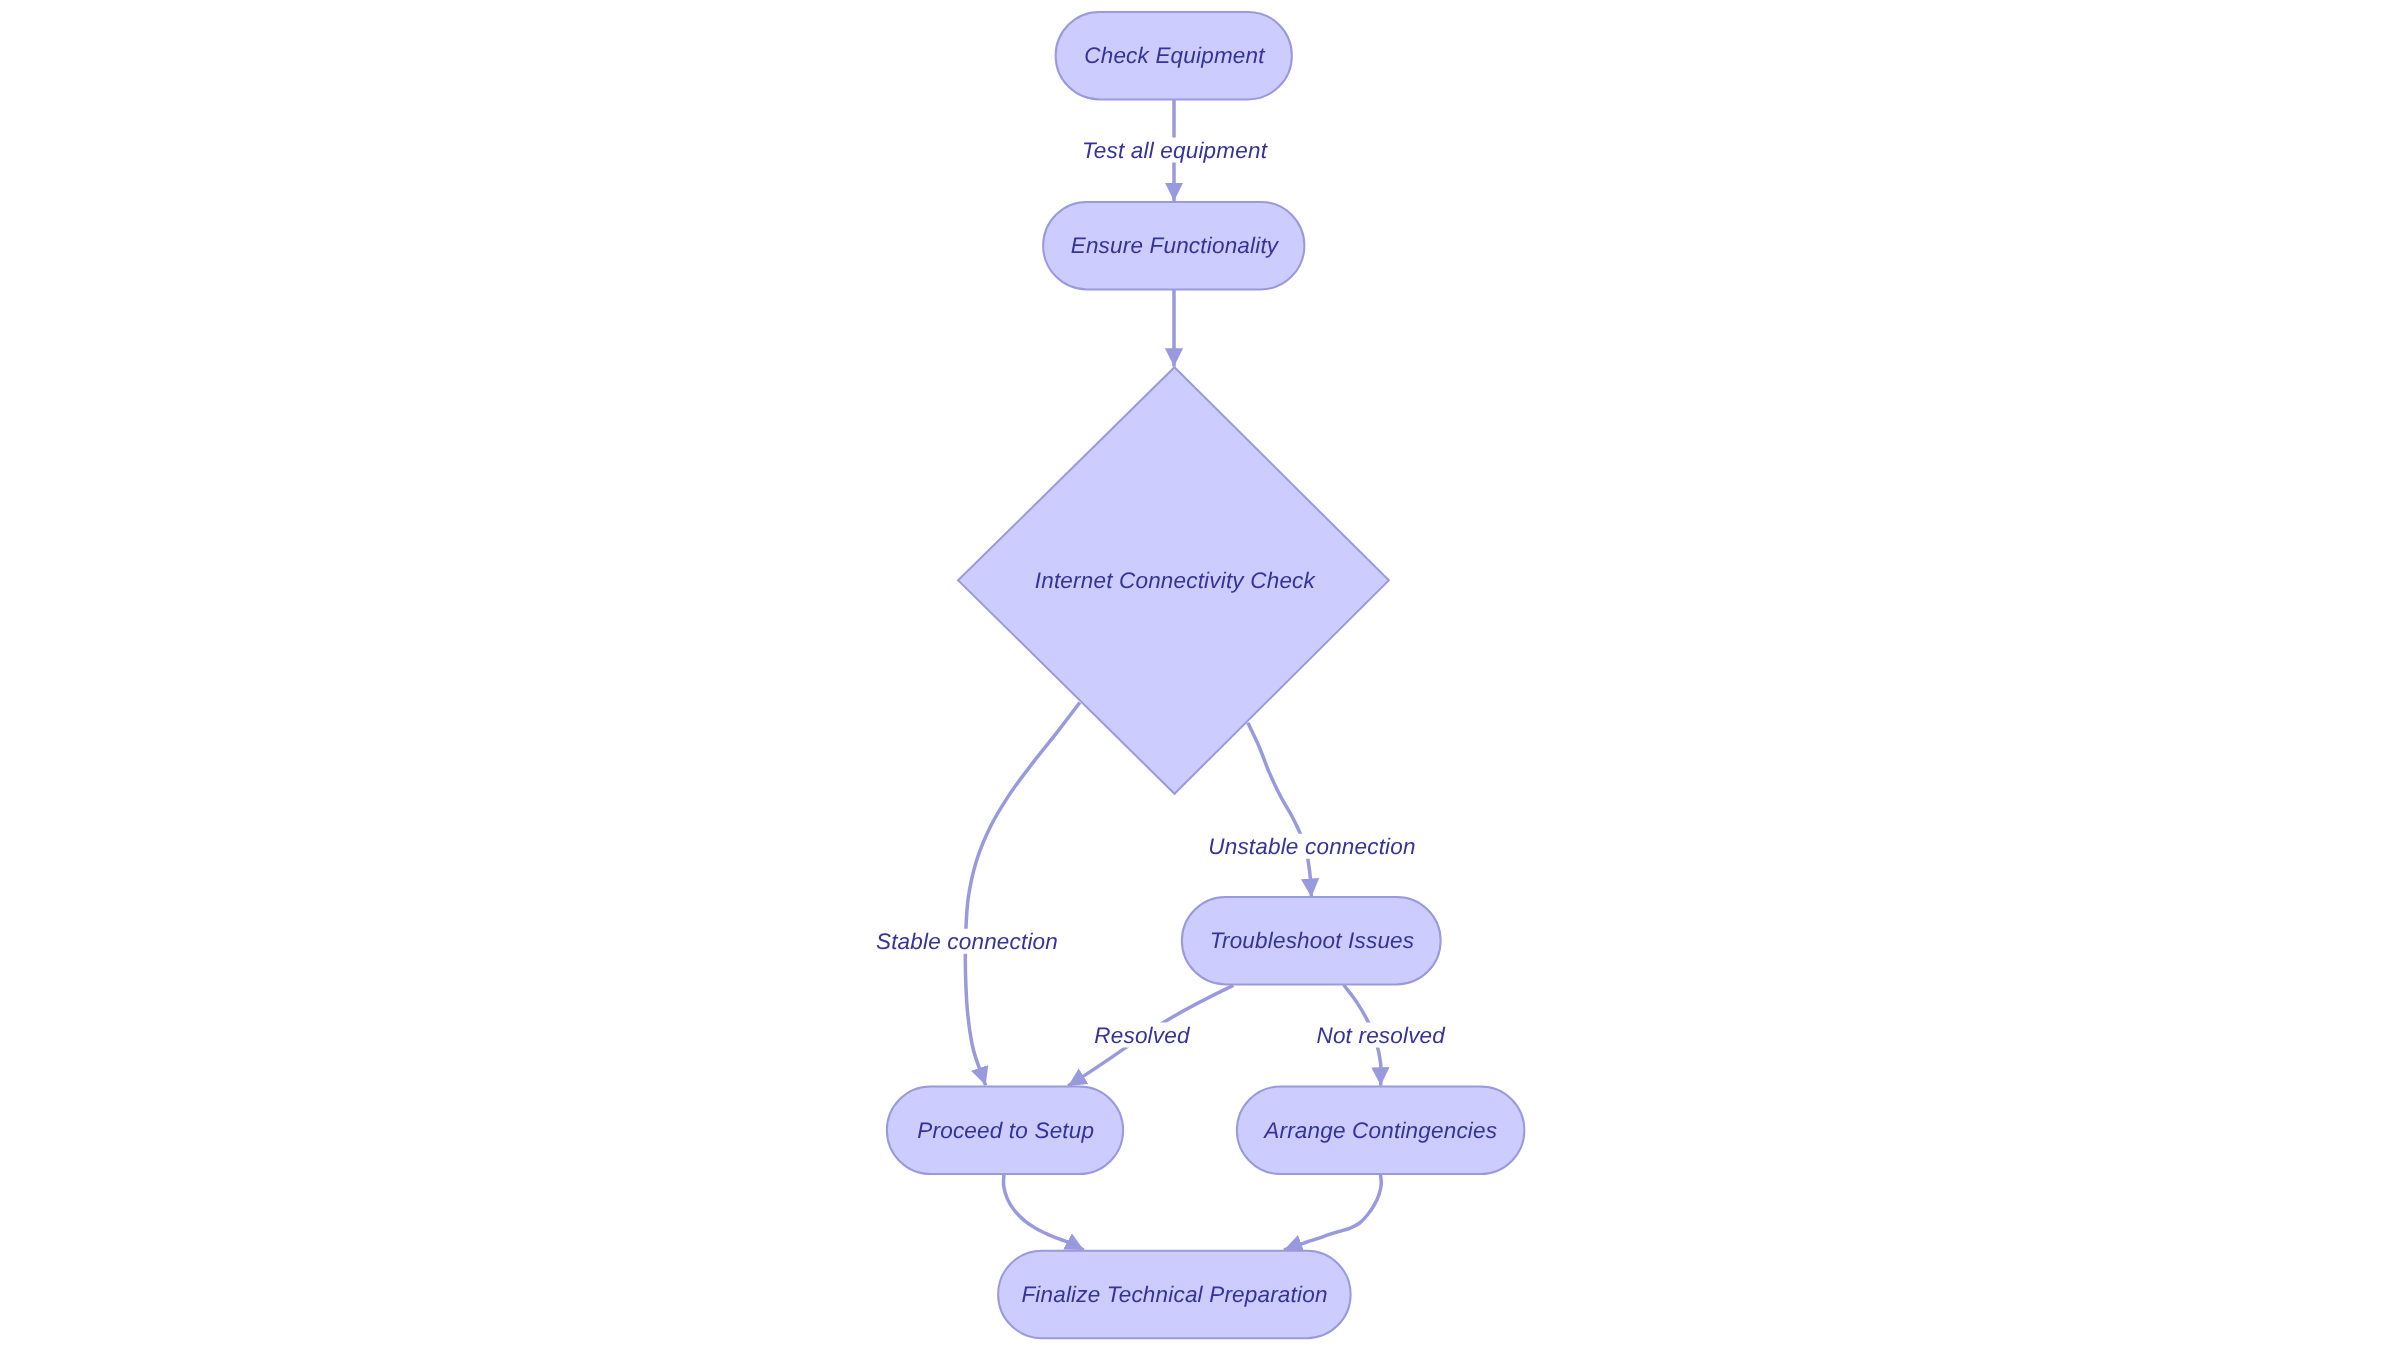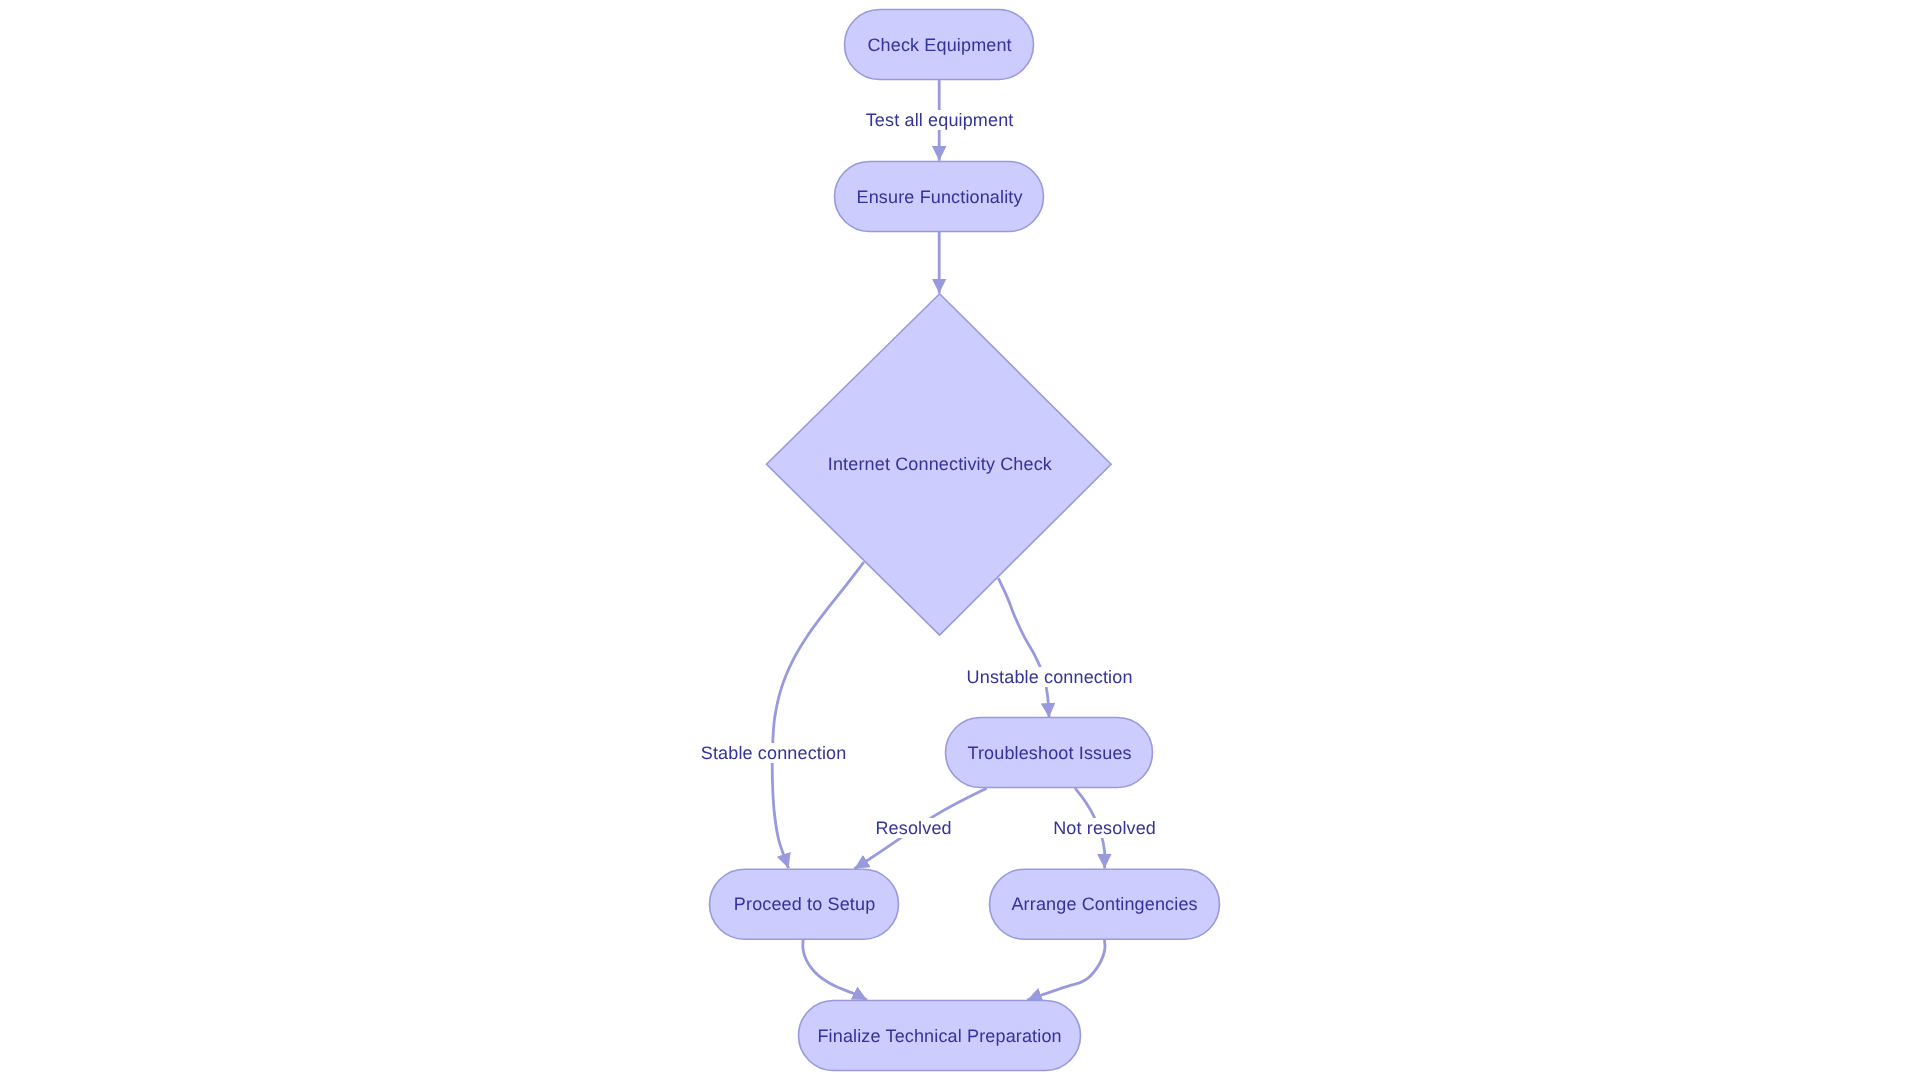--- a/index.html
+++ b/index.html
@@ -1,18 +1,18 @@
 <!DOCTYPE html>
 <html><head>
 <meta charset="utf-8">
 <style>
   html,body{margin:0;padding:0;background:#ffffff;}
   body{width:1920px;height:1080px;overflow:hidden;font-family:"Liberation Sans",sans-serif;
        -webkit-font-smoothing:antialiased;text-rendering:geometricPrecision;}
-  #stage{position:relative;width:1920px;height:1080px;}
+  #stage{position:relative;width:1920px;height:1080px;font-style:italic;}
   svg#flow{position:absolute;left:0;top:0;width:1920px;height:1080px;filter:opacity(1);}
   .node-label{font-family:"Liberation Sans",sans-serif;font-size:18px;fill:#333399;letter-spacing:0.15px;}
   .edge-label{font-family:"Liberation Sans",sans-serif;font-size:18px;fill:#333399;letter-spacing:0.15px;}
 </style>
 </head>
 <body>
 
 <div id="stage">
 <svg id="flow" viewBox="0 0 1920 1080">
   <defs>

